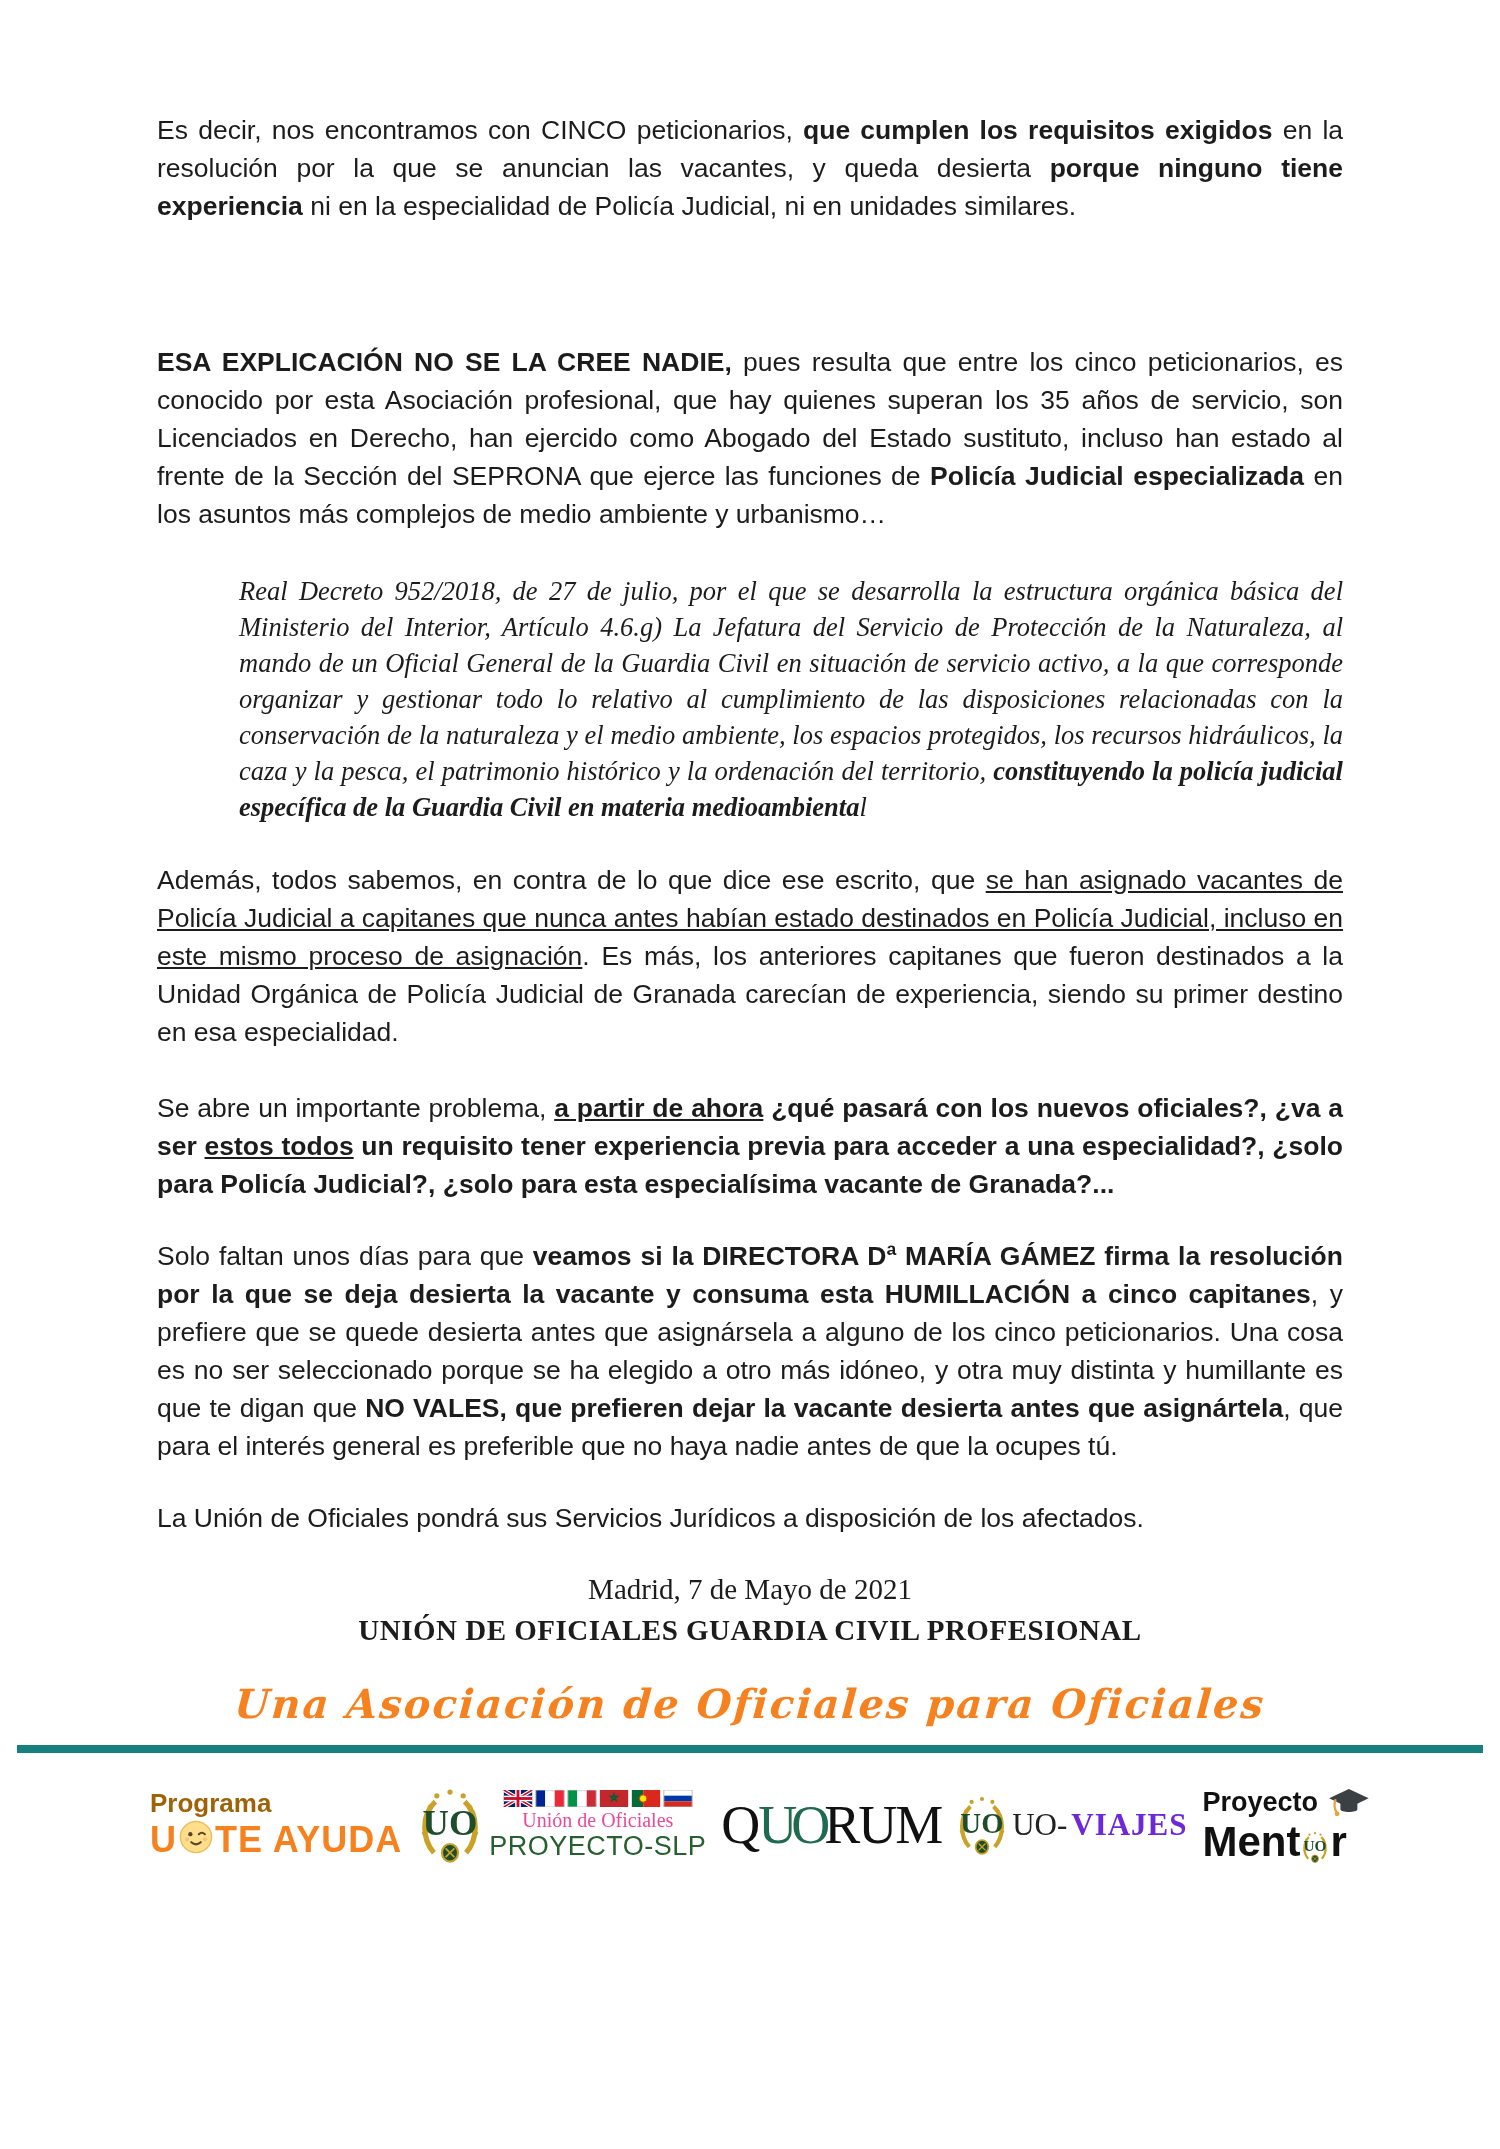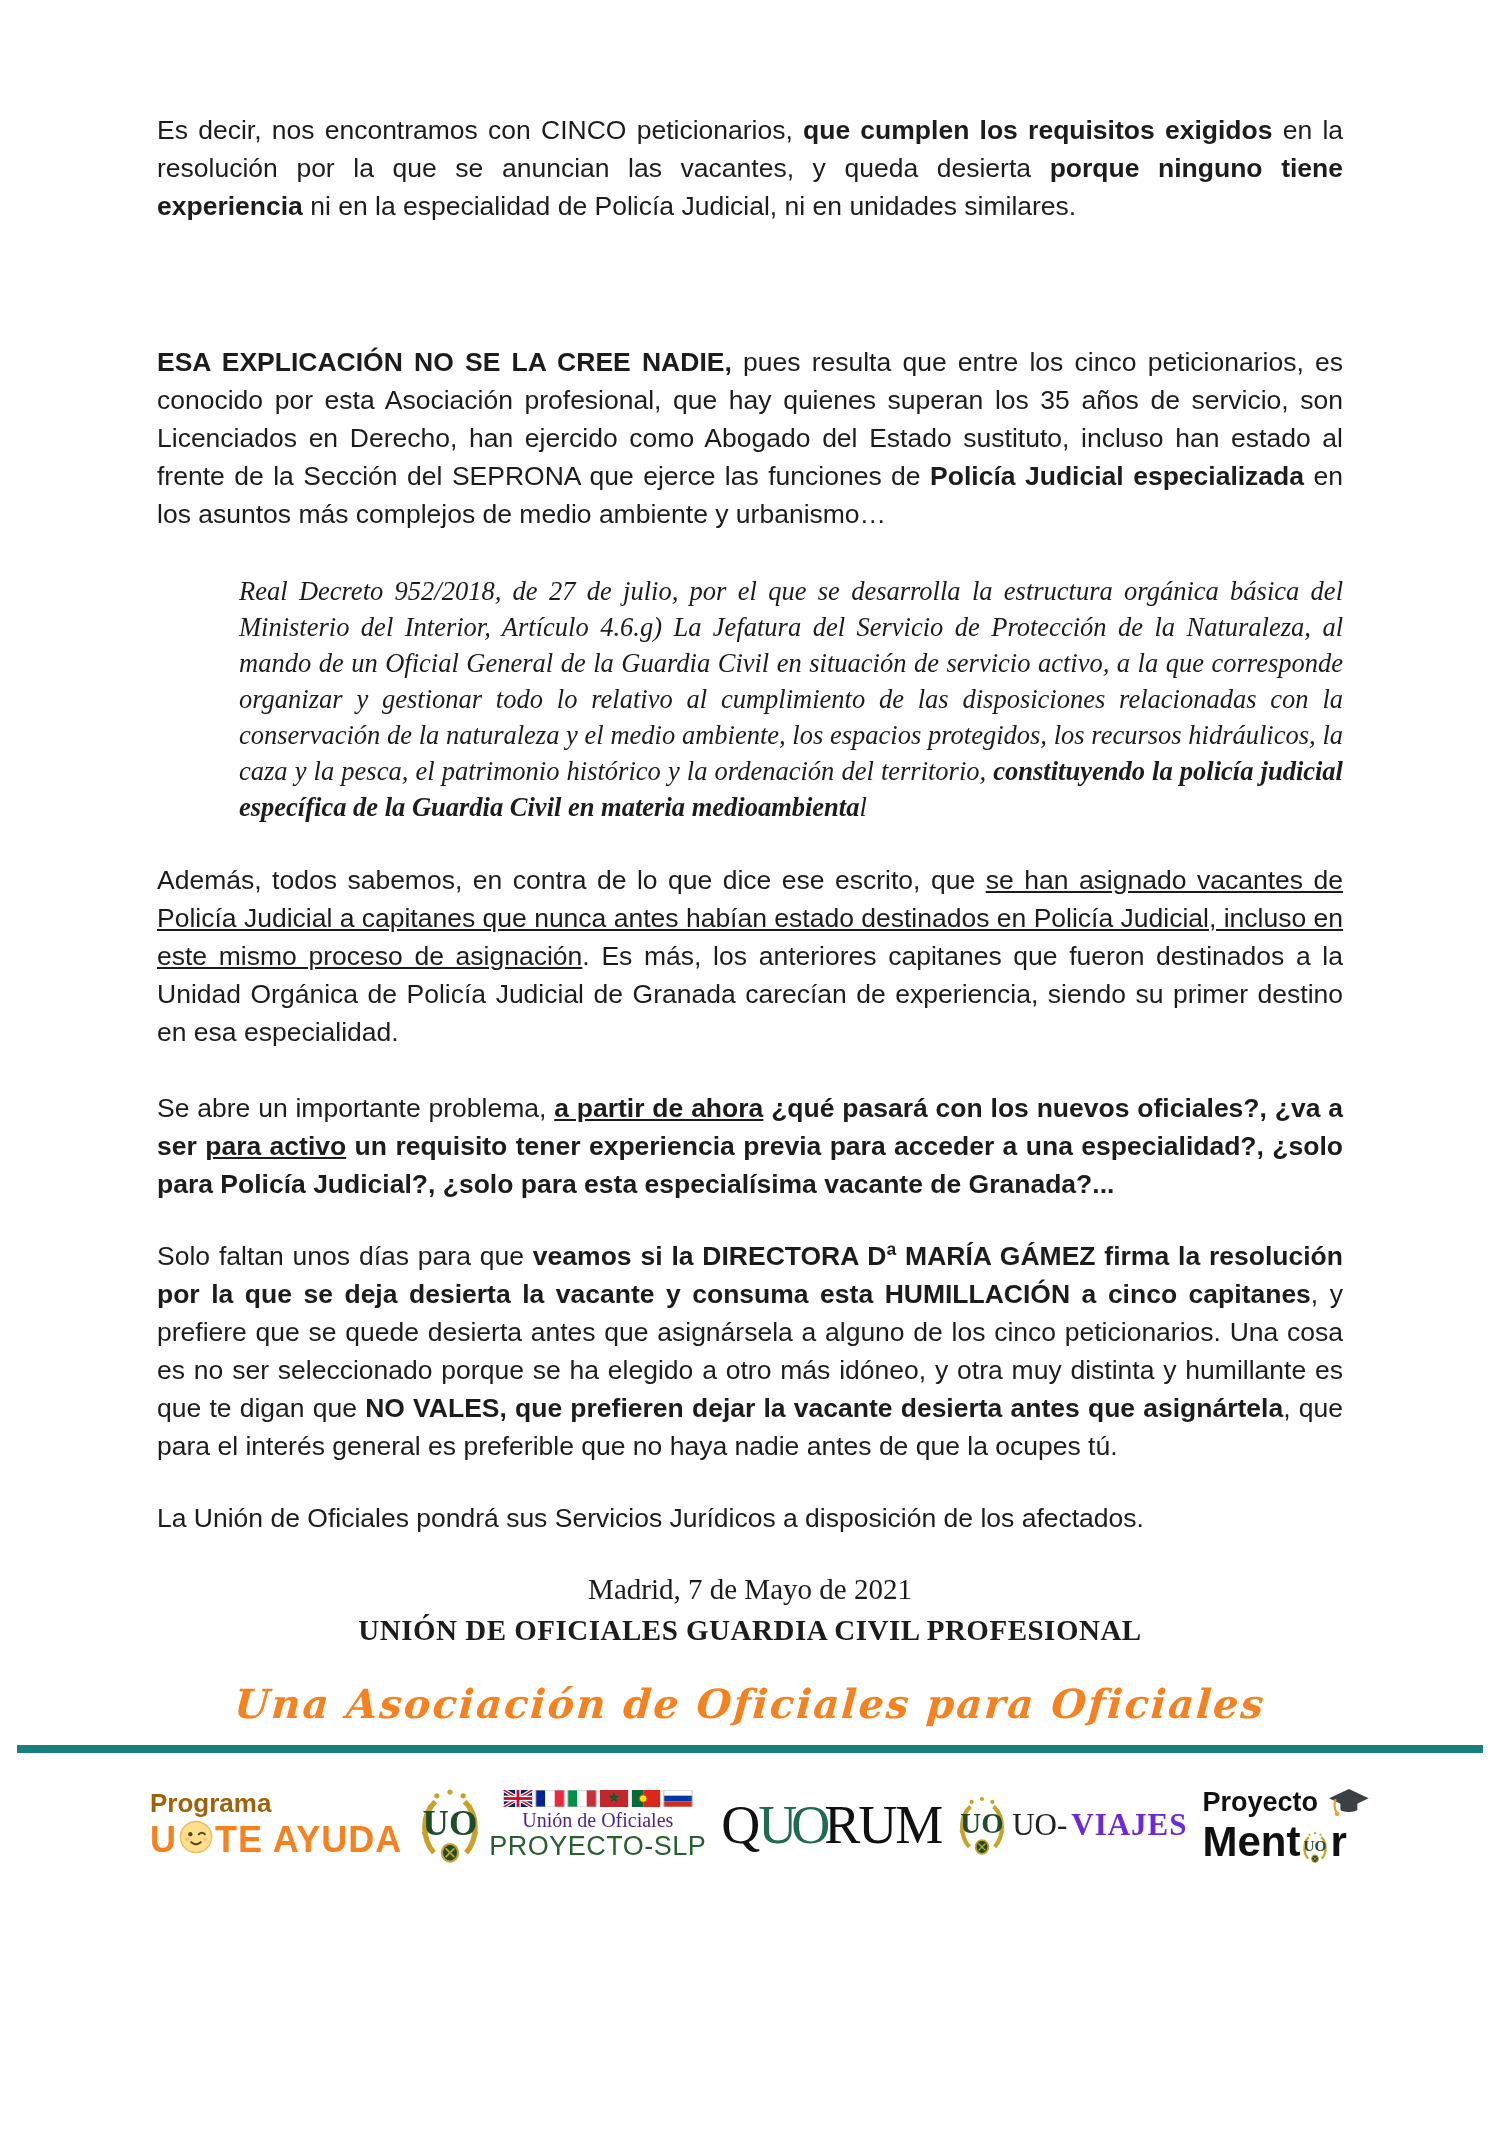--- a/index.html
+++ b/index.html
@@ -46,21 +46,21 @@
   
   .lg-ayuda{display:flex;flex-direction:column;line-height:1;}
   .lg-ayuda .l1{font-size:26px;font-weight:bold;color:#a16207;margin-bottom:4px;}
   .lg-ayuda .l2{display:flex;align-items:center;font-size:36px;font-weight:bold;color:#F6821F;letter-spacing:1px;}
   .lg-ayuda .wink{margin:0 2px;}
   
   .lg-slp{display:flex;align-items:center;gap:6px;}
   .lg-slp .txt{display:flex;flex-direction:column;align-items:center;line-height:1;}
   .flag-row{display:flex;gap:2px;margin-bottom:3px;}
   .flag-row svg{display:block;}
-  .lg-slp .org{font-family:"Liberation Serif", serif;font-size:20px;color:#4c1d95;margin-bottom:3px;}
+  .lg-slp .org{font-family:"Liberation Serif", serif;font-size:20px;color:#ec4899;margin-bottom:3px;}
   .lg-slp .name{font-size:27px;color:#27602F;letter-spacing:.5px;}
   
   .lg-quorum{font-family:"Liberation Serif", serif;font-size:54px;color:#111;line-height:1;letter-spacing:-2px;}
   .lg-quorum .g{color:#1F6B4F;letter-spacing:-6px;}
   
   .lg-viajes{display:flex;align-items:center;gap:4px;font-family:"Liberation Serif", serif;font-size:31px;line-height:1;}
   .lg-viajes .pre{color:#222;}
   .lg-viajes .name{color:#6d28d9;font-weight:bold;letter-spacing:1px;}
   
   .lg-mentor{display:flex;flex-direction:column;line-height:1;}
@@ -88,21 +88,21 @@
     </symbol>
   </defs>
 </svg>
 
 <div class="page">
 
   <p class="para blk0"><span>Es decir, nos encontramos con CINCO peticionarios, </span><span class="b">que cumplen los requisitos exigidos</span><span> en la resolución por la que se anuncian las vacantes, y queda desierta </span><span class="b">porque ninguno tiene experiencia</span><span> ni en la especialidad de Policía Judicial, ni en unidades similares.</span></p>
   <p class="para blk1"><span class="b">ESA EXPLICACIÓN NO SE LA CREE NADIE,</span><span>  pues resulta que entre los cinco peticionarios, es conocido por esta Asociación profesional, que hay quienes superan los 35 años de servicio, son Licenciados en Derecho, han ejercido como Abogado del Estado sustituto, incluso han estado al frente de la Sección del SEPRONA que ejerce las funciones de </span><span class="b">Policía Judicial especializada</span><span>  en los asuntos más complejos de medio ambiente y urbanismo…</span></p>
   <p class="quote"><span>Real Decreto 952/2018, de 27 de julio, por el que se desarrolla la estructura orgánica básica del Ministerio del Interior, Artículo 4.6.g) La Jefatura del Servicio de Protección de la Naturaleza, al mando de un Oficial General de la Guardia Civil en situación de servicio activo, a la que corresponde organizar y gestionar todo lo relativo al cumplimiento de las disposiciones relacionadas con la conservación de la naturaleza y el medio ambiente, los espacios protegidos, los recursos hidráulicos, la caza y la pesca, el patrimonio histórico y la ordenación del territorio, </span><span class="b">constituyendo la policía judicial específica de la Guardia Civil en materia medioambienta</span><span>l</span></p>
   <p class="para blk3"><span>Además, todos sabemos, en contra de lo que dice ese escrito, que </span><span class="u">se han asignado vacantes de Policía Judicial a capitanes que nunca antes habían estado destinados en Policía Judicial, incluso en este mismo proceso de asignación</span><span>. Es más, los anteriores capitanes que fueron destinados a la Unidad Orgánica de Policía Judicial de Granada carecían de experiencia, siendo su primer destino en esa especialidad.</span></p>
-  <p class="para blk5"><span>Se abre un importante problema, </span><span class="b u">a partir de ahora</span><span class="b"> ¿qué pasará con los nuevos oficiales?, ¿va a ser </span><span class="b u">para activo</span><span class="b"> un requisito tener experiencia previa para acceder a una especialidad?, ¿solo para Policía Judicial?, ¿solo para esta especialísima vacante de Granada?...</span></p>
+  <p class="para blk5"><span>Se abre un importante problema, </span><span class="b u">a partir de ahora</span><span class="b"> ¿qué pasará con los nuevos oficiales?, ¿va a ser </span><span class="b u">estos todos</span><span class="b"> un requisito tener experiencia previa para acceder a una especialidad?, ¿solo para Policía Judicial?, ¿solo para esta especialísima vacante de Granada?...</span></p>
   <p class="para blk6"><span>Solo faltan unos días para que </span><span class="b">veamos si la DIRECTORA Dª MARÍA GÁMEZ firma la resolución por la que se deja desierta la vacante y consuma esta HUMILLACIÓN a cinco capitanes</span><span>, y prefiere que se quede desierta antes que asignársela a alguno de los cinco peticionarios. Una cosa es no ser seleccionado porque se ha elegido a otro más idóneo, y otra muy distinta y humillante es que te digan que </span><span class="b">NO VALES, que prefieren dejar la vacante desierta antes que asignártela</span><span>, que para el interés general es preferible que no haya nadie antes de que la ocupes tú.</span></p>
   <p class="para blk7"><span>La Unión de Oficiales pondrá sus Servicios Jurídicos a disposición de los afectados.</span></p>
 
   <div class="place-date">Madrid, 7 de Mayo de 2021</div>
   <div class="org-line">UNIÓN DE OFICIALES GUARDIA CIVIL PROFESIONAL</div>
   <div class="tagline">Una Asociación de Oficiales para Oficiales</div>
 </div>
 
 <div class="rule"></div>
 

